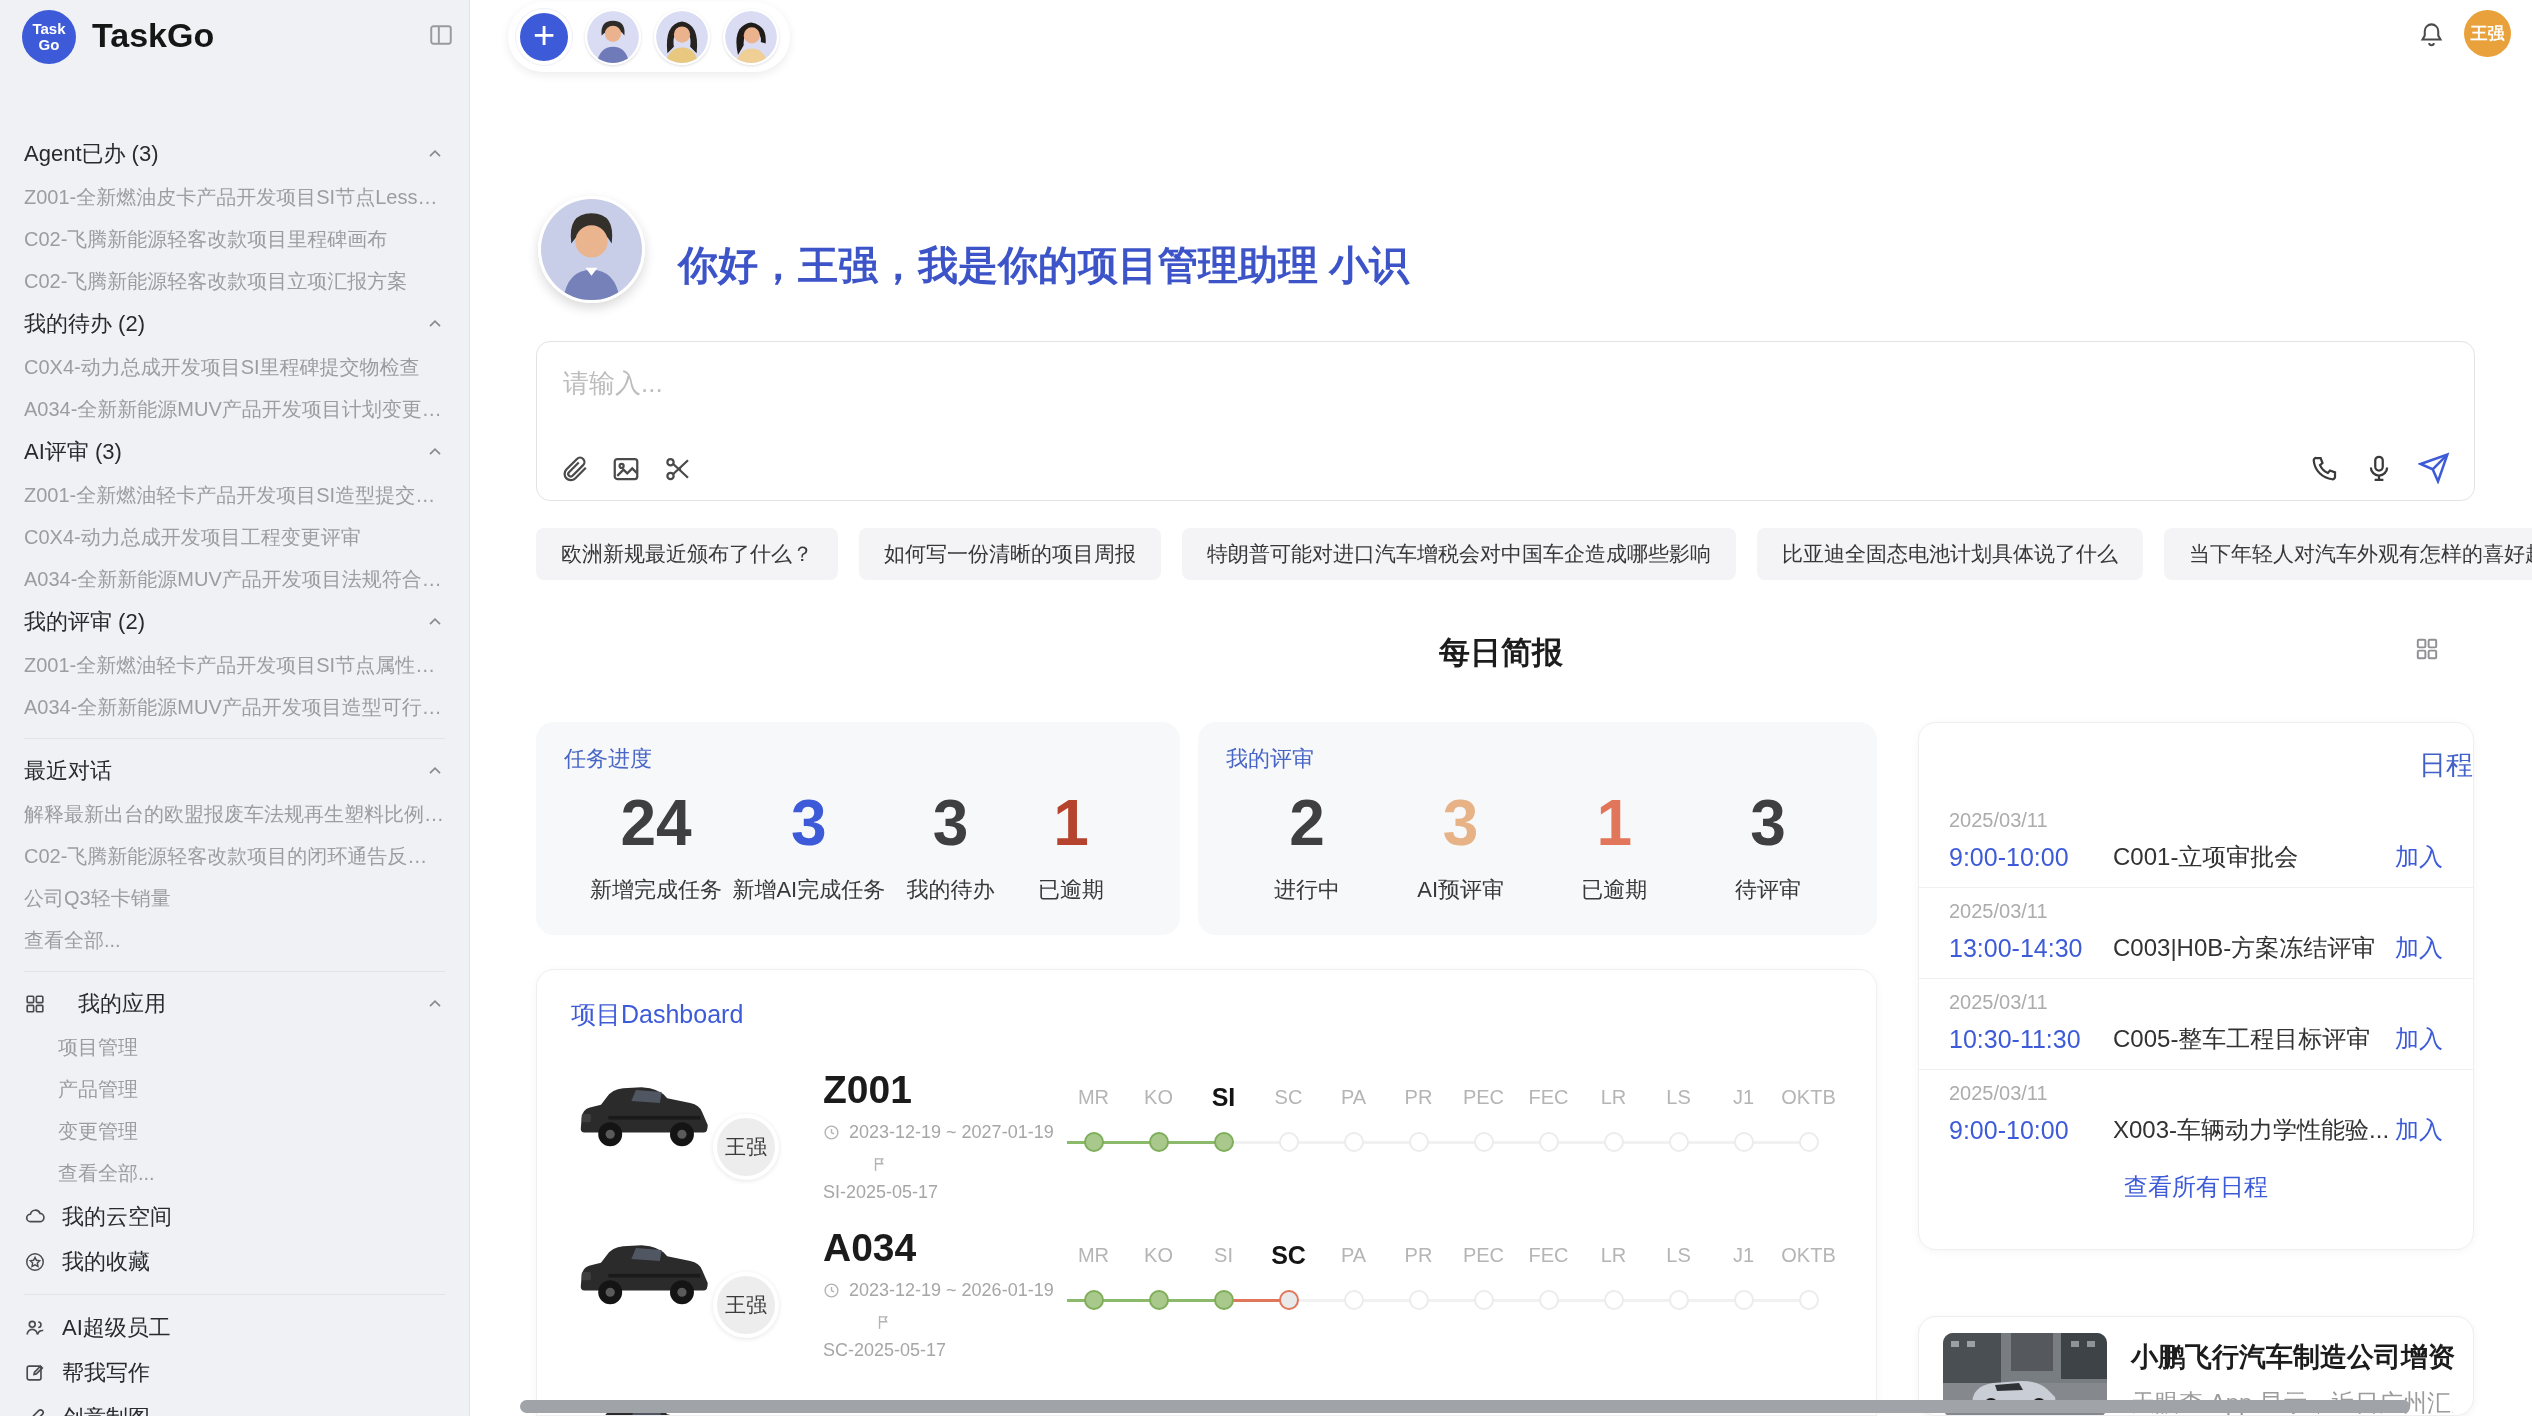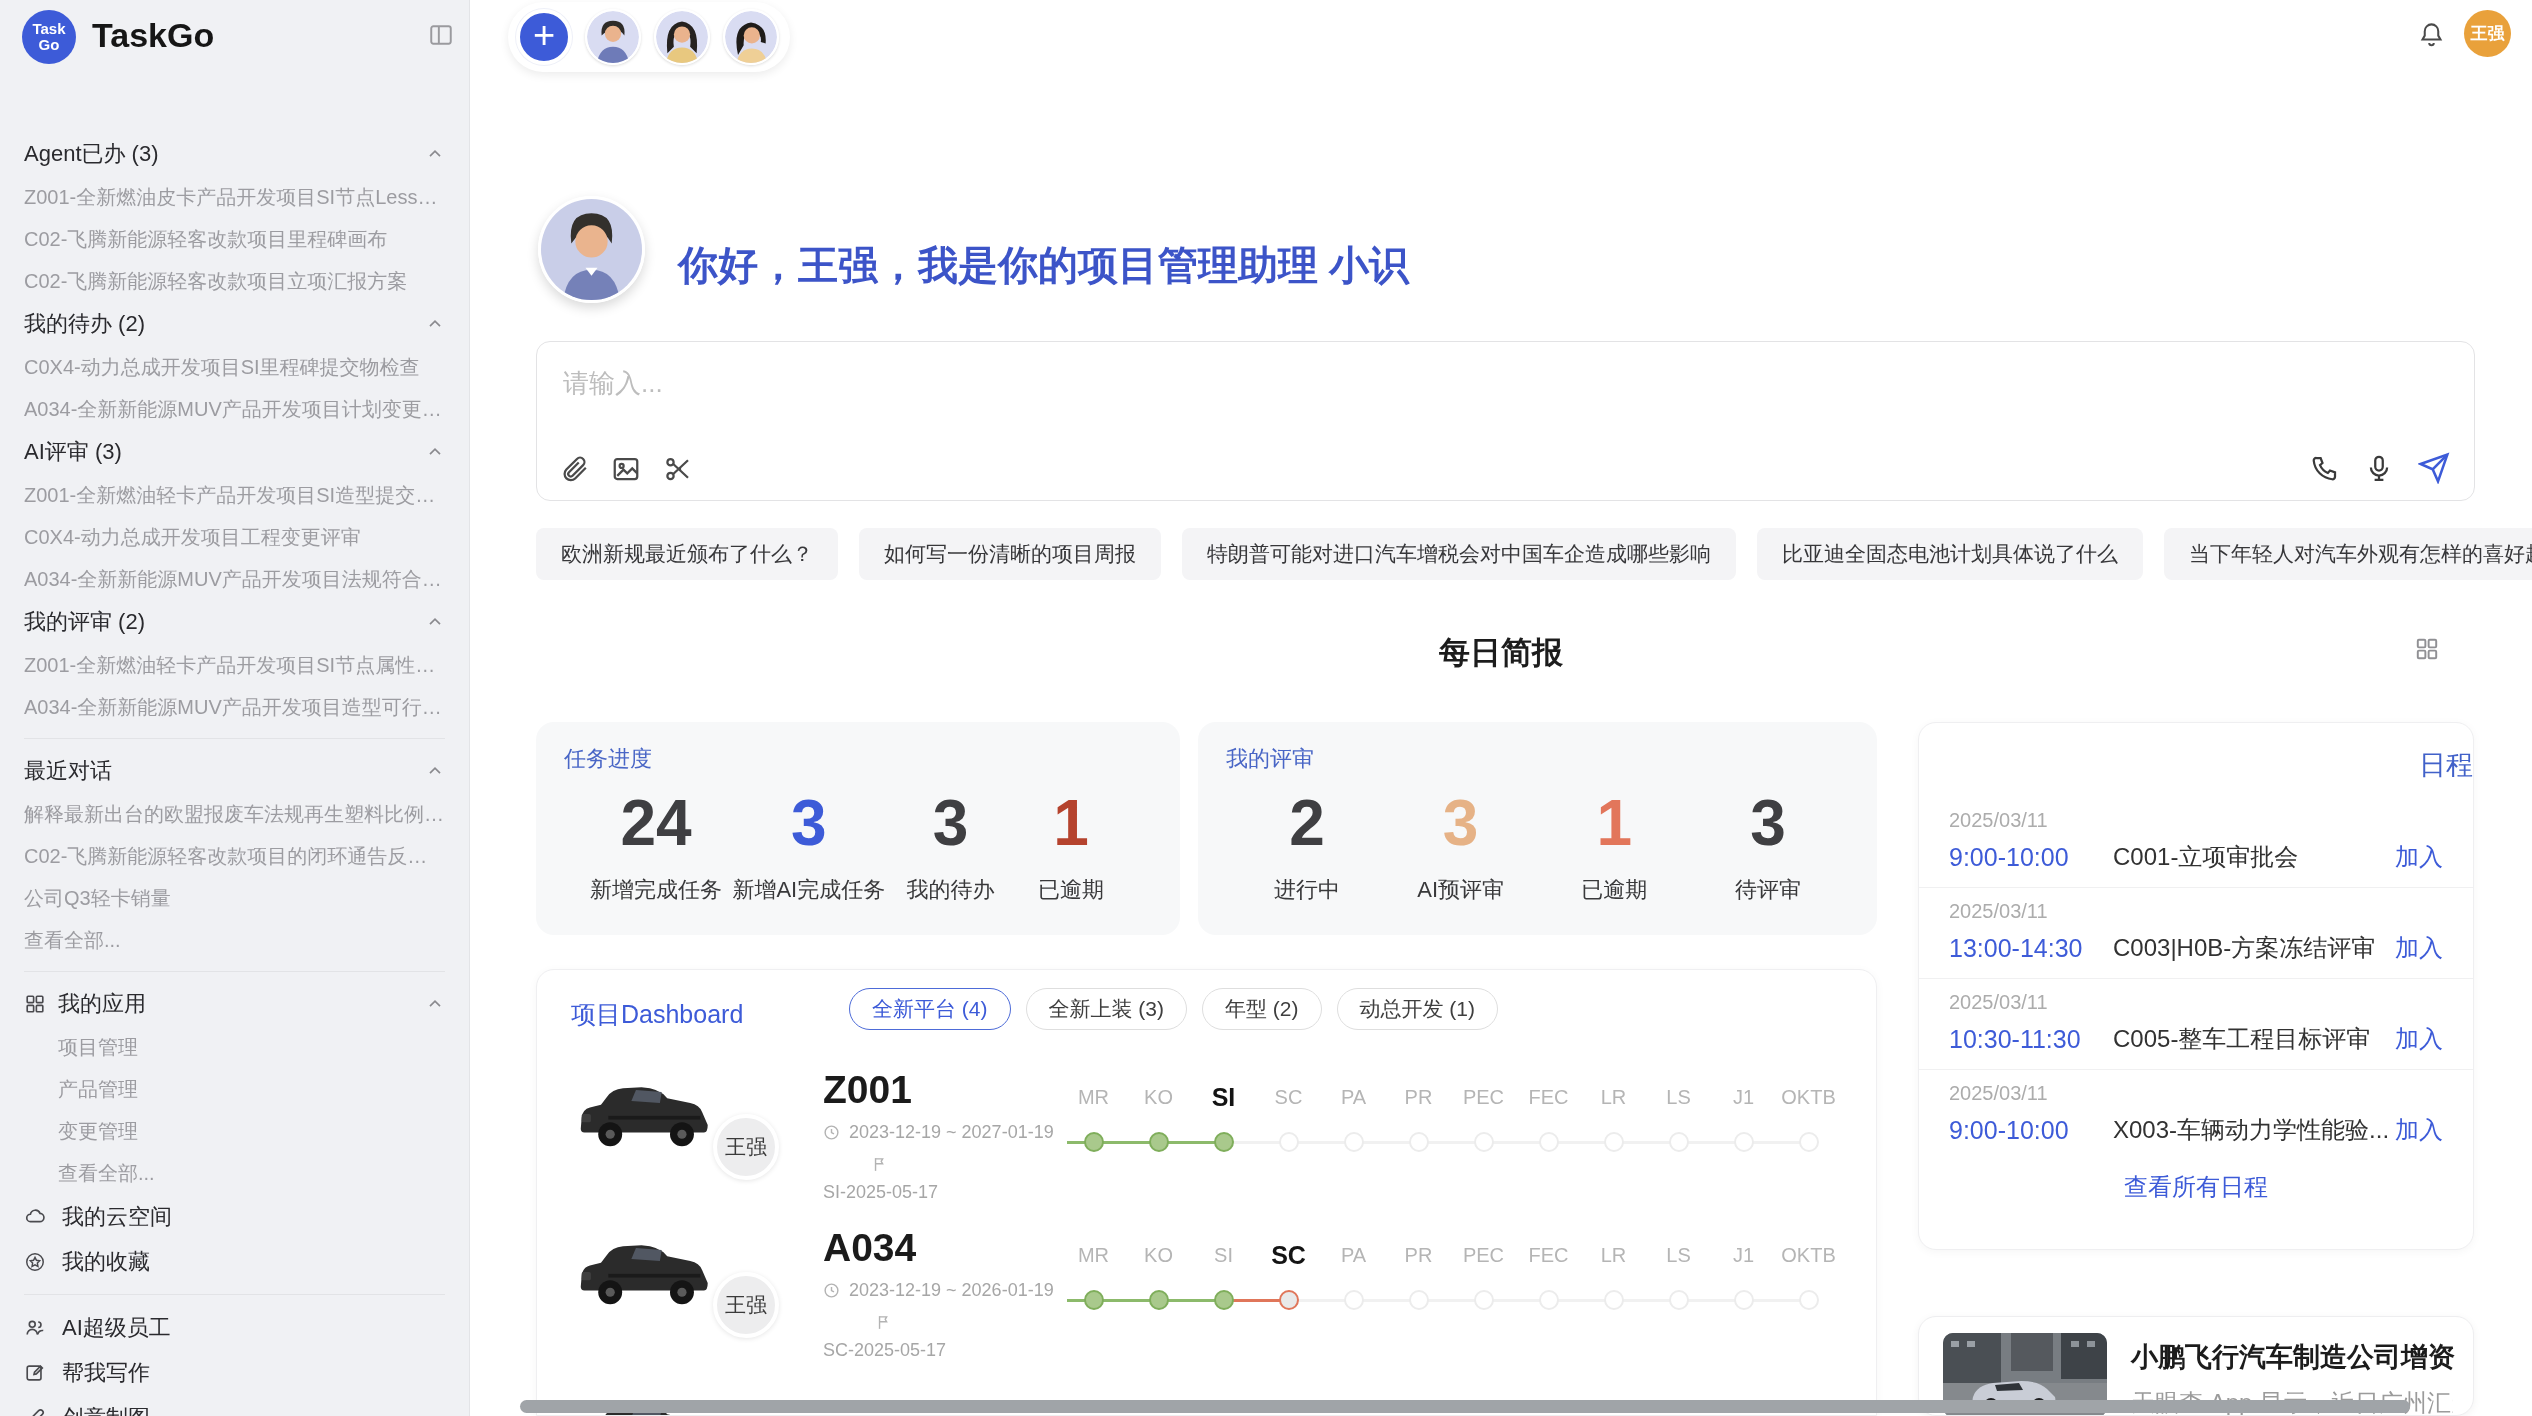--- a/index.html
+++ b/index.html
@@ -18,21 +18,21 @@
     background:#3D5BD8; color:#fff; display:flex; flex-direction:column; align-items:center;
     justify-content:center; font-size:15px; font-weight:700; line-height:16px; }
   .app-title { position:absolute; left:92px; top:16px; font-size:34px; font-weight:700; color:#161616; }
   .collapse-btn { position:absolute; left:428px; top:22px; background:none; border:none; padding:0; cursor:pointer; }
   .new-chat { position:absolute; left:24px; top:74px; width:422px; height:44px; border-radius:8px;
     background:#FCFCFE; border:1px solid #DCDFEA; display:flex; align-items:center; gap:12px;
     padding:0 14px; color:#3D5BD8; font-size:21px; font-weight:600; cursor:pointer; }
   .sb-scroll { position:absolute; top:132px; left:0; right:0; bottom:0; padding:0 24px; overflow:hidden; }
   .sb-header { height:44px; display:flex; align-items:center; justify-content:space-between;
     font-size:22px; color:#2A2A2E; font-weight:500; cursor:pointer; }
-  .sb-header .left { display:flex; align-items:center; gap:12px; }
+  .sb-header .left { display:flex; align-items:center; gap:32px; }
   .sb-item { height:42px; line-height:42px; font-size:20px; color:#9C9CA1;
     white-space:nowrap; overflow:hidden; text-overflow:ellipsis; cursor:pointer; }
   .sb-subitem { padding-left:34px; }
   .sb-divider { height:1px; background:#E2E3E6; margin:10px 0; }
   .sb-row { height:45px; display:flex; align-items:center; gap:16px; font-size:22px; color:#2A2A2E; cursor:pointer; }
   .sb-row svg, .sb-header svg.lefticon { flex:none; }
 
   
   .main { position:absolute; left:470px; top:0; width:2062px; height:1416px; background:#fff; }
 
@@ -436,26 +436,20 @@
   </div>
         <div class="stat-col">
     <div class="stat-value" style="color: rgb(63, 63, 66);">3</div>
     <div class="stat-label">待评审</div>
   </div>
       </div>
   </section>
 
   <section class="dashboard">
     <div class="db-title">项目Dashboard</div>
-    <div class="filters" id="filters">
-        <button class="filter-chip active">全新平台 (4)</button>
-        <button class="filter-chip">全新上装 (3)</button>
-        <button class="filter-chip">年型 (2)</button>
-        <button class="filter-chip">动总开发 (1)</button>
-      </div>
     <div id="projects">
         <div class="project-row">
     <div class="car">
       <svg width="148" height="92" viewBox="0 0 160 100">
         <path d="M14 62 L20 48 Q23 40 33 38 L58 33 Q66 22 86 21 L106 22 Q118 23 124 32 L130 40 L142 43 Q150 45 151 54 L152 66 Q152 70 148 70 L18 70 Q14 70 14 62 Z" fill="#2B2B2B"></path>
         <path d="M64 26 L92 24 L97 36 L66 38 Z" fill="#515762"></path>
         <rect x="22" y="52" width="100" height="4" fill="#1A1A1A"></rect>
         <circle cx="42" cy="72" r="13" fill="#141414"></circle>
               <circle cx="42" cy="72" r="5" fill="#5A5A5A"></circle>
         <circle cx="120" cy="72" r="13" fill="#141414"></circle>

